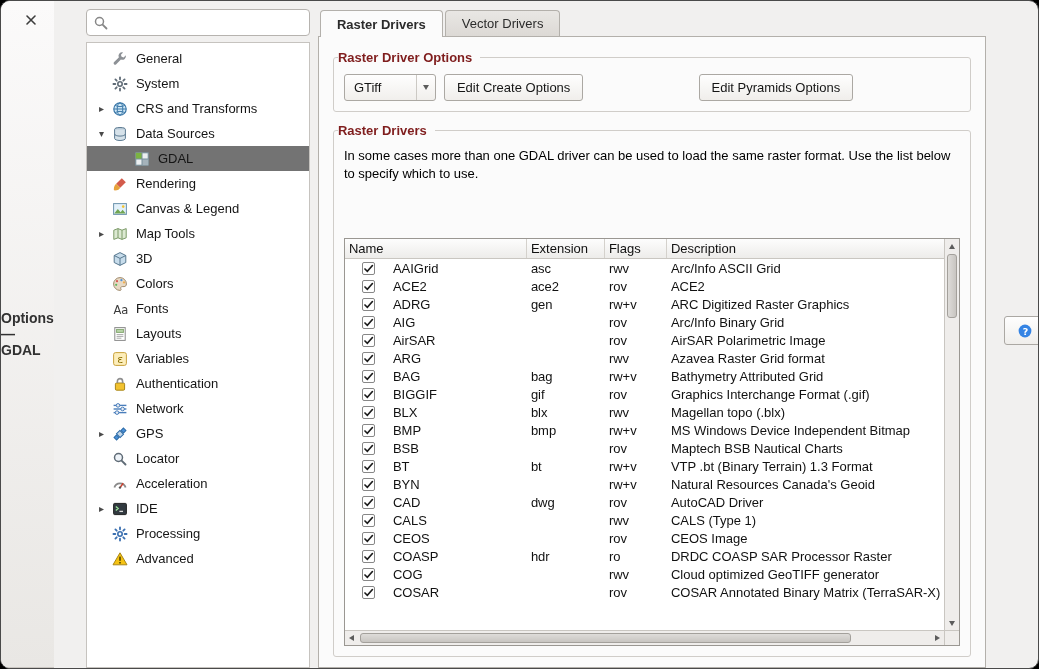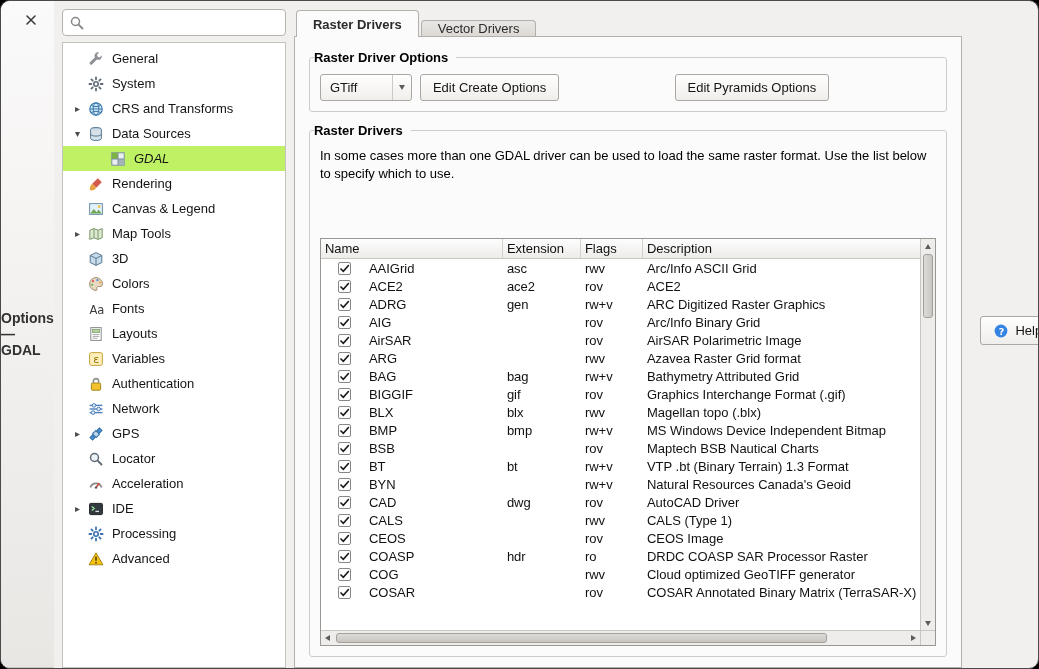--- a/index.html
+++ b/index.html
@@ -14,52 +14,52 @@
               border-bottom:1px solid #c9c5c0; display:flex; align-items:center;
               justify-content:center; position:relative; }
   .titlebar .title { font-size:14px; font-weight:bold; color:#313131; }
   .close-btn { position:absolute; right:10px; top:6px; width:25px; height:25px;
                display:flex; align-items:center; justify-content:center; border-radius:50%; }
 
   
   .body-row { flex:1; display:flex; padding:8px 8px 0; gap:8px; min-height:0; }
 
   
-  .sidebar { flex:0 0 224px; display:flex; flex-direction:column; gap:6px; min-height:0; }
+  .sidebar { flex:0 0 224px; display:flex; flex-direction:column; gap:6px; min-height:0;margin-left:24px; }
   .search-box { flex:0 0 27px; background:#fff; border:1px solid #b6b3af; border-radius:4px;
                 display:flex; align-items:center; padding:0 6px; gap:4px; }
   .search-box input { border:none; outline:none; flex:1; background:transparent;
                       font-family:"Liberation Sans", sans-serif; font-size:13px; }
   .search-glyph { width:16px; height:16px; display:flex; }
   .tree { flex:1; background:#fff; border:1px solid #c6c3bf; overflow:hidden; padding-top:3px; }
   .tree-row { display:flex; align-items:center; height:25px; padding-left:12px; }
   .tree-row.child { padding-left:34px; }
-  .tree-row.selected { background:#bef264;font-style:italic; }
+  .tree-row.selected { background:#737373; }
   .tree-arrow { flex:0 0 13px; font-size:10px; color:#4a4a4a; line-height:1; }
   .tree-icon { flex:0 0 20px; height:16px; display:flex; align-items:center; }
   .tree-icon svg { display:block; }
   .tree-label { font-size:13px; color:#151515; padding-left:4px; white-space:nowrap; }
 
   
   .main { flex:1; display:flex; flex-direction:column; min-width:0; min-height:0; }
   .tabs { flex:0 0 27px; display:flex; align-items:flex-end; padding-left:2px;
           position:relative; z-index:2; }
-  .tab { height:16px; display:flex; align-items:center; padding:0 16px; font-size:13px;
+  .tab { height:26px; display:flex; align-items:center; padding:0 16px; font-size:13px;
          color:#2b2b2b; background:linear-gradient(#e9e7e4,#dcd9d5);
          border:1px solid #b3b0ab; border-bottom:none; border-radius:4px 4px 0 0; margin-right:2px; }
   .tab.active { background:#fbfbfb; font-weight:bold; height:27px; margin-bottom:-1px; }
   .panel { flex:1; background:#fbfbfb; border:1px solid #b3b0ab; position:relative; z-index:1;
            padding:12px 14px 10px; display:flex; flex-direction:column; min-height:0; }
 
   
   .groupbox { position:relative; border:1px solid #d0cdc9; border-radius:3px;
               margin-top:8px; padding:16px 10px 10px; }
   .groupbox.grow { flex:1; display:flex; flex-direction:column; min-height:0; margin-top:18px; }
   .gb-title { position:absolute; top:-8px; left:4px; background:#fbfbfb; padding-right:8px;
-              font-size:13px; font-weight:bold; color:#000000; }
+              font-size:13px; font-weight:bold; color:#7f1d1d; }
 
   .driver-row { display:flex; align-items:flex-end; gap:8px; }
   .combo { width:92px; height:27px; border:1px solid #aba8a3; border-radius:3px;
            background:linear-gradient(#fefefe,#f1efec); display:flex; align-items:center;
            padding-left:9px; font-size:13px; color:#151515; }
   .combo-value { flex:1; }
   .combo-arrow { flex:0 0 19px; height:100%; display:flex; align-items:center;
                  justify-content:center; border-left:1px solid #ccc9c4; }
   .btn { height:27px; border:1px solid #aba8a3; border-radius:3px;
          background:linear-gradient(#fefefe,#f0eeeb); padding:0 12px;

